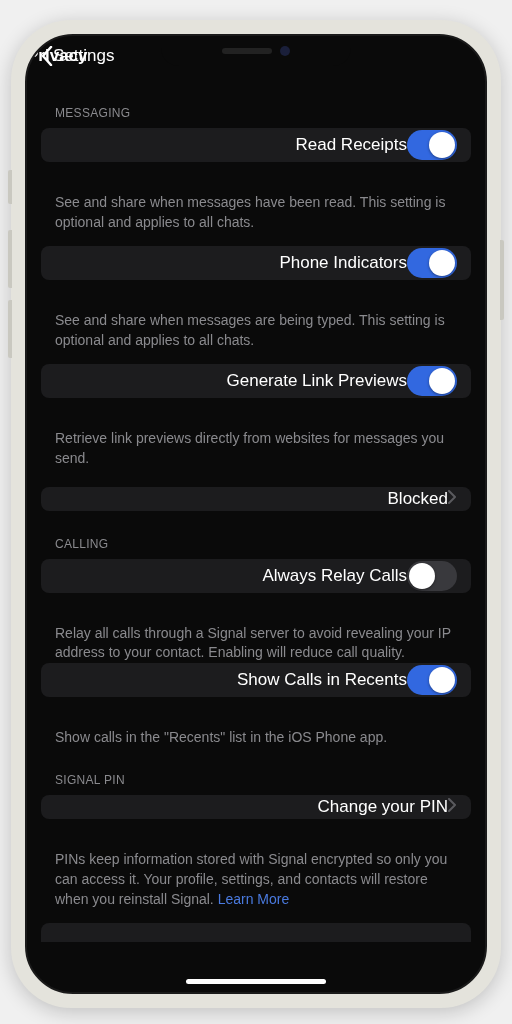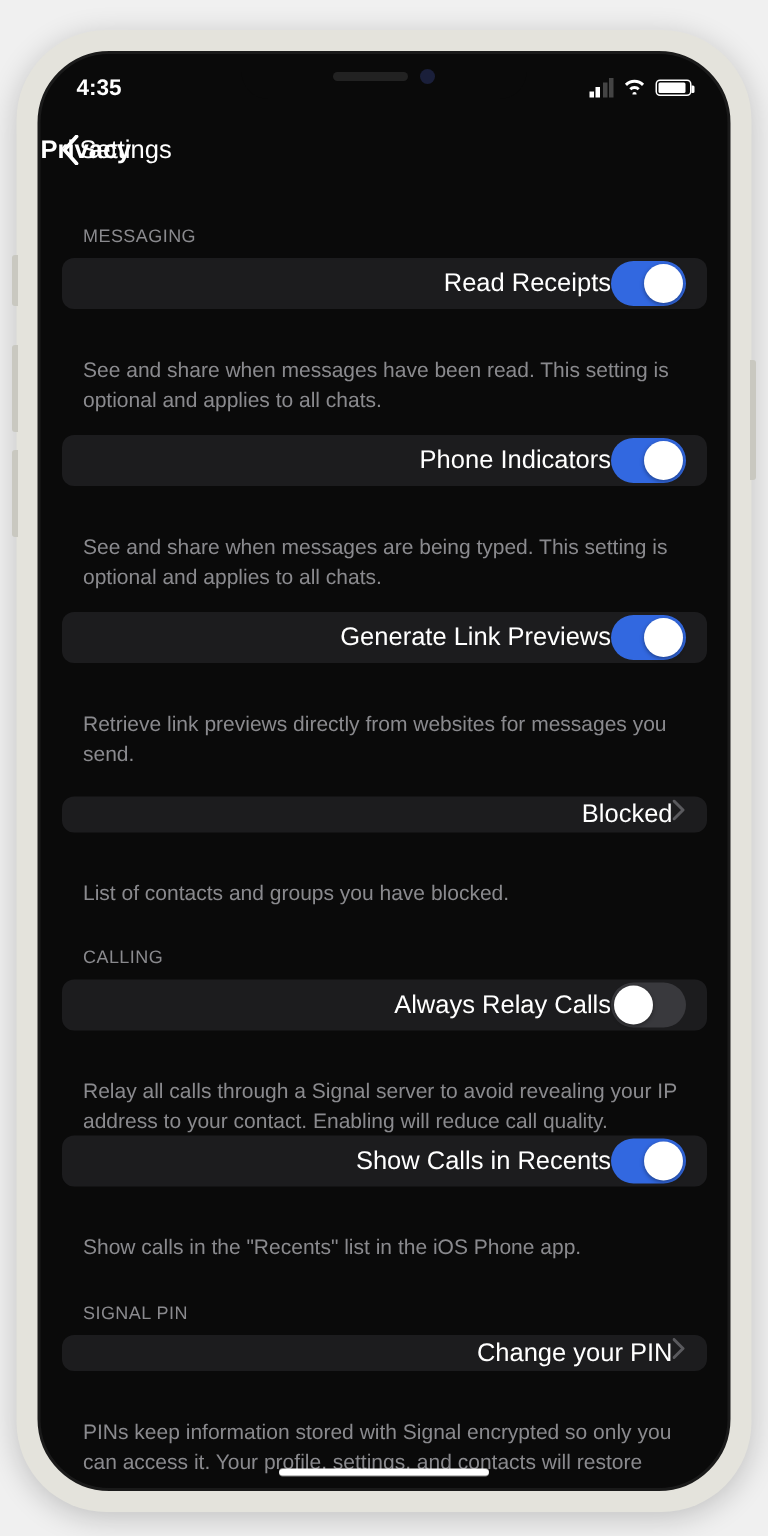--- a/index.html
+++ b/index.html
@@ -159,39 +159,20 @@
   <span class="side-btn sb-left1"></span>
   <span class="side-btn sb-left2"></span>
   <span class="side-btn sb-left3"></span>
   <span class="side-btn sb-right"></span>
   <div class="bezel">
     <div class="notch">
         <span class="speaker"></span>
         <span class="cam"></span>
       </div>
 
-    <div class="status-bar">
-      <span>4:35</span>
-      <div class="status-right">
-        <span class="signal">
-          <b style="height:4px"></b>
-            <b style="height:7px"></b>
-            <b class="dim" style="height:10px"></b>
-            <b class="dim" style="height:13px"></b>
-        </span>
-        <span class="wifi">
-          <svg width="16" height="12" viewBox="0 0 16 12">
-              <path d="M8 10.3a1.4 1.4 0 100 2.8 1.4 1.4 0 000-2.8zM4.5 7.8a5 5 0 017 0l-1.4 1.4a3 3 0 00-4.2 0zM1.6 4.9a9 9 0 0112.8 0L13 6.3a7 7 0 00-10 0z" fill="#fff"></path>
-            </svg>
-        </span>
-        <span class="battery">
-            <i></i>
-          </span>
-      </div>
-    </div>
 
     <div class="nav-bar">
       <div class="back">
         <svg viewBox="0 0 12 20">
             <path d="M10 1L2 10l8 9" stroke="#fff" stroke-width="2.5" fill="none" stroke-linecap="round" stroke-linejoin="round"></path>
           </svg>
         <span>Settings</span>
       </div>
       <div class="title">Privacy</div>
     </div>
@@ -225,21 +206,20 @@
       <div class="footer">Retrieve link previews directly from websites for messages you send.</div>
 
       <div class="row" style="margin-top:18px">
         <span class="row-label">Blocked</span>
         <span class="chevron-right">
           <svg width="9" height="14" viewBox="0 0 9 14">
               <path d="M1 1l6 6-6 6" stroke="#5a5a5e" stroke-width="2" fill="none" stroke-linecap="round" stroke-linejoin="round"></path>
             </svg>
         </span>
       </div>
-      <div class="footer">List of contacts and groups you have blocked.</div>
 
       <div class="section-header">Calling</div>
 
       <div class="row">
         <span class="row-label">Always Relay Calls</span>
         <span class="toggle off">
             <span class="knob"></span>
           </span>
       </div>
       <div class="footer">Relay all calls through a Signal server to avoid revealing your IP address to your contact. Enabling will reduce call quality.</div>

